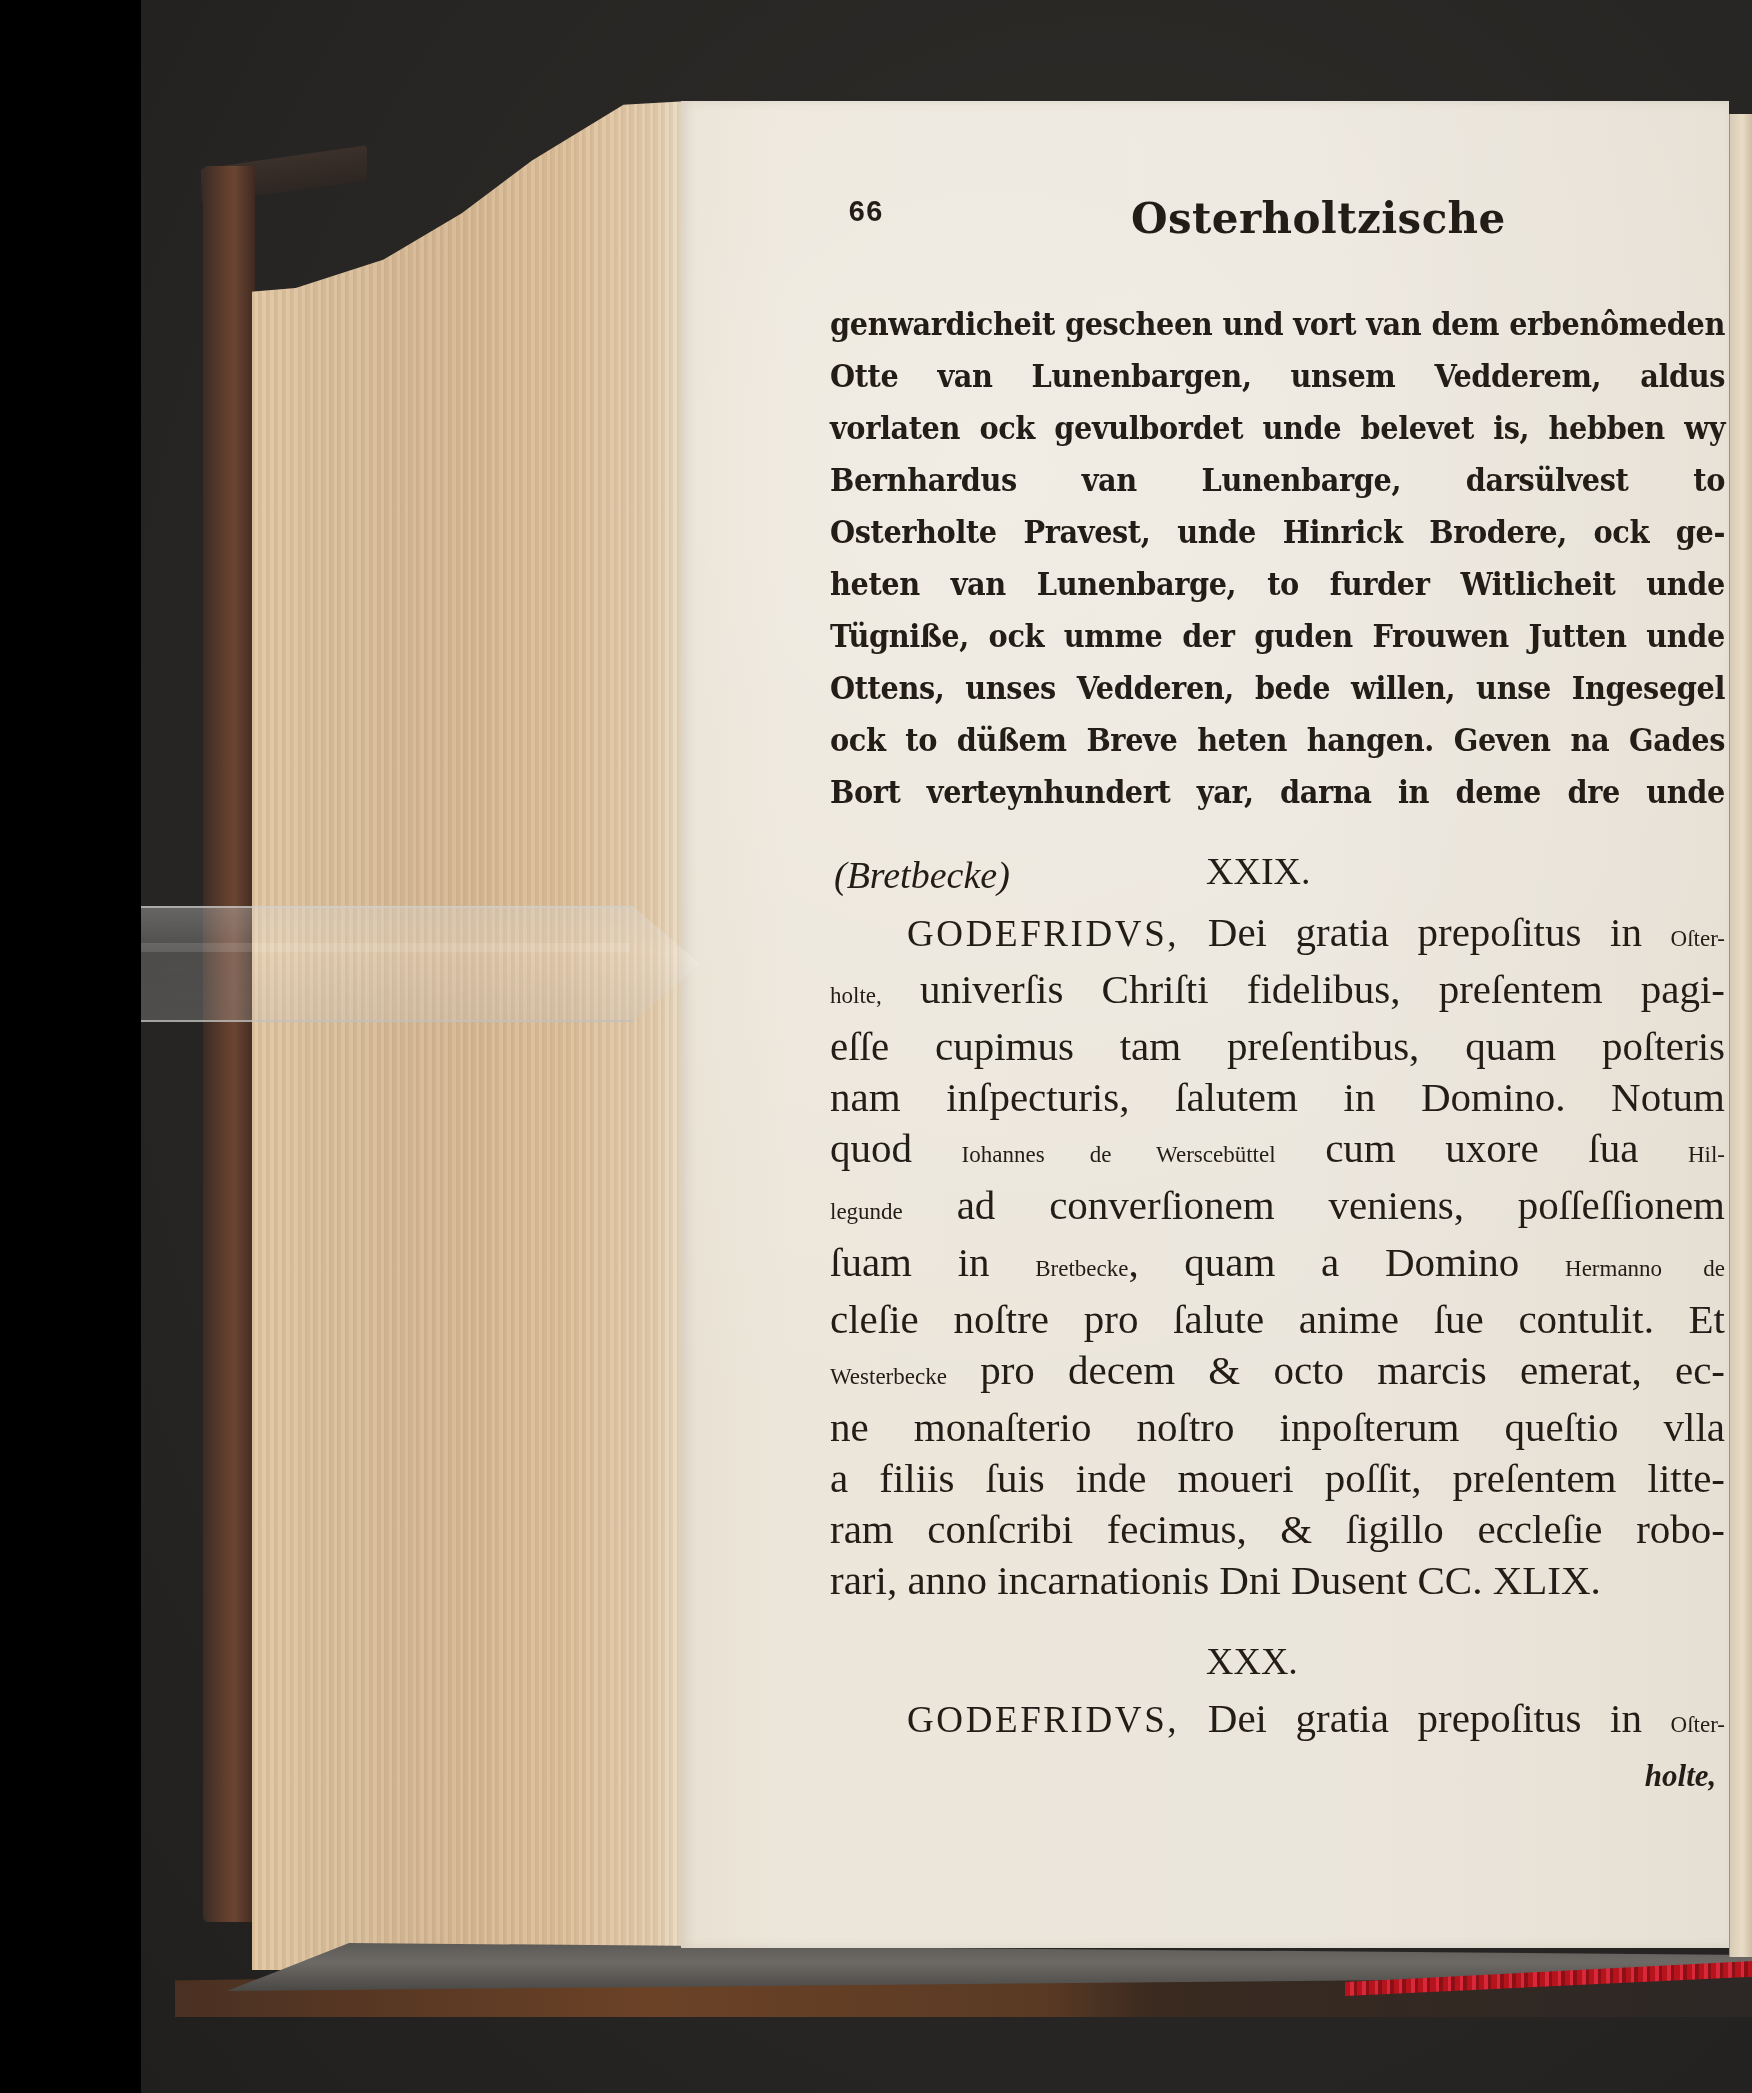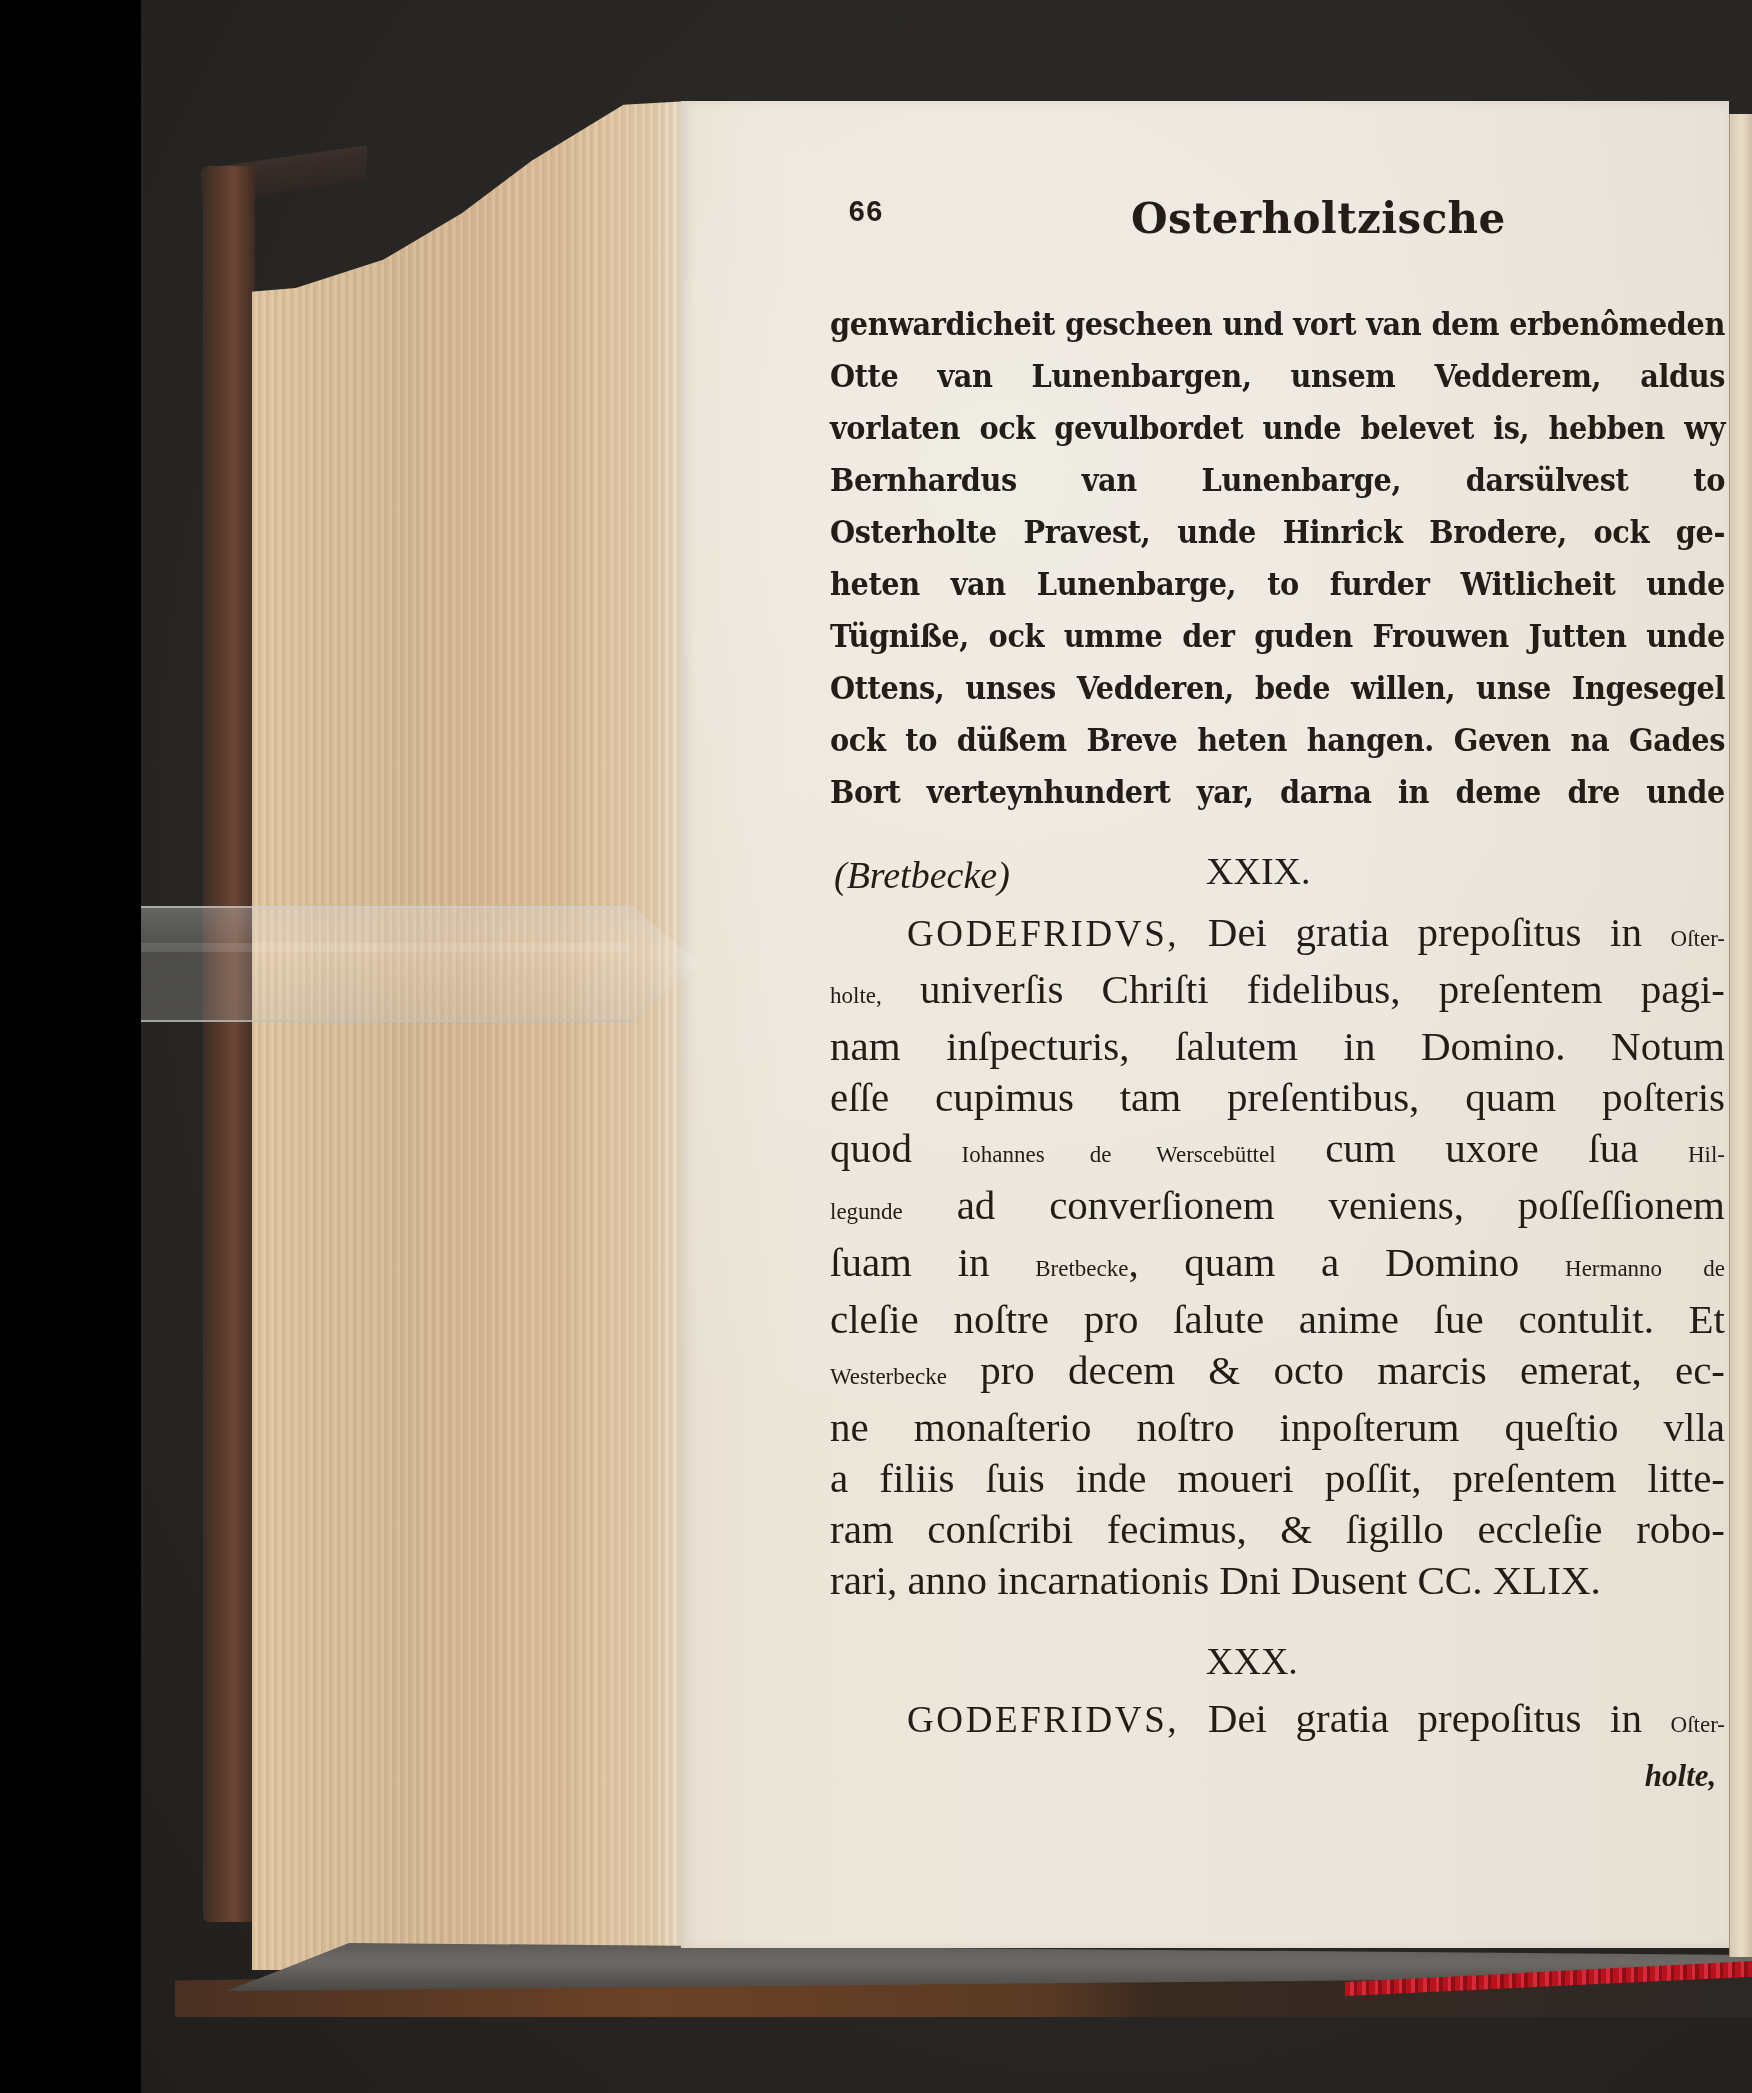--- a/index.html
+++ b/index.html
@@ -175,22 +175,22 @@
   </div>
 
   <div class="section-head">
     <span class="section-place">(Bretbecke)</span>
     <span class="section-numeral">XXIX.</span>
   </div>
 
   <div class="latin">
     <span class="line indent"><span class="sc">GODEFRIDVS,</span><span> Dei gratia prepoſitus in </span><span class="it">Oſter-</span></span>
     <span class="line"><span class="it">holte,</span><span> univerſis Chriſti fidelibus, preſentem pagi-</span></span>
+    <span class="line">eſſe cupimus tam preſentibus, quam poſteris</span>
     <span class="line">nam inſpecturis, ſalutem in Domino.   Notum</span>
-    <span class="line">eſſe cupimus tam preſentibus, quam poſteris</span>
     <span class="line"><span>quod </span><span class="it">Iohannes de Werscebüttel</span><span> cum uxore ſua </span><span class="it">Hil-</span></span>
     <span class="line"><span class="it">legunde</span><span>  ad  converſionem veniens, poſſeſſionem</span></span>
     <span class="line"><span>ſuam in </span><span class="it">Bretbecke</span><span>, quam a Domino </span><span class="it">Hermanno de</span></span>
     <span class="line">cleſie noſtre pro ſalute anime ſue contulit.   Et</span>
     <span class="line"><span class="it">Westerbecke</span><span> pro decem &amp; octo marcis emerat, ec-</span></span>
     <span class="line">ne monaſterio noſtro inpoſterum queſtio vlla</span>
     <span class="line">a filiis ſuis inde moueri poſſit, preſentem litte-</span>
     <span class="line">ram conſcribi fecimus, &amp; ſigillo eccleſie robo-</span>
     <span class="line last">rari, anno incarnationis Dni Dusent CC. XLIX.</span>
   </div>

